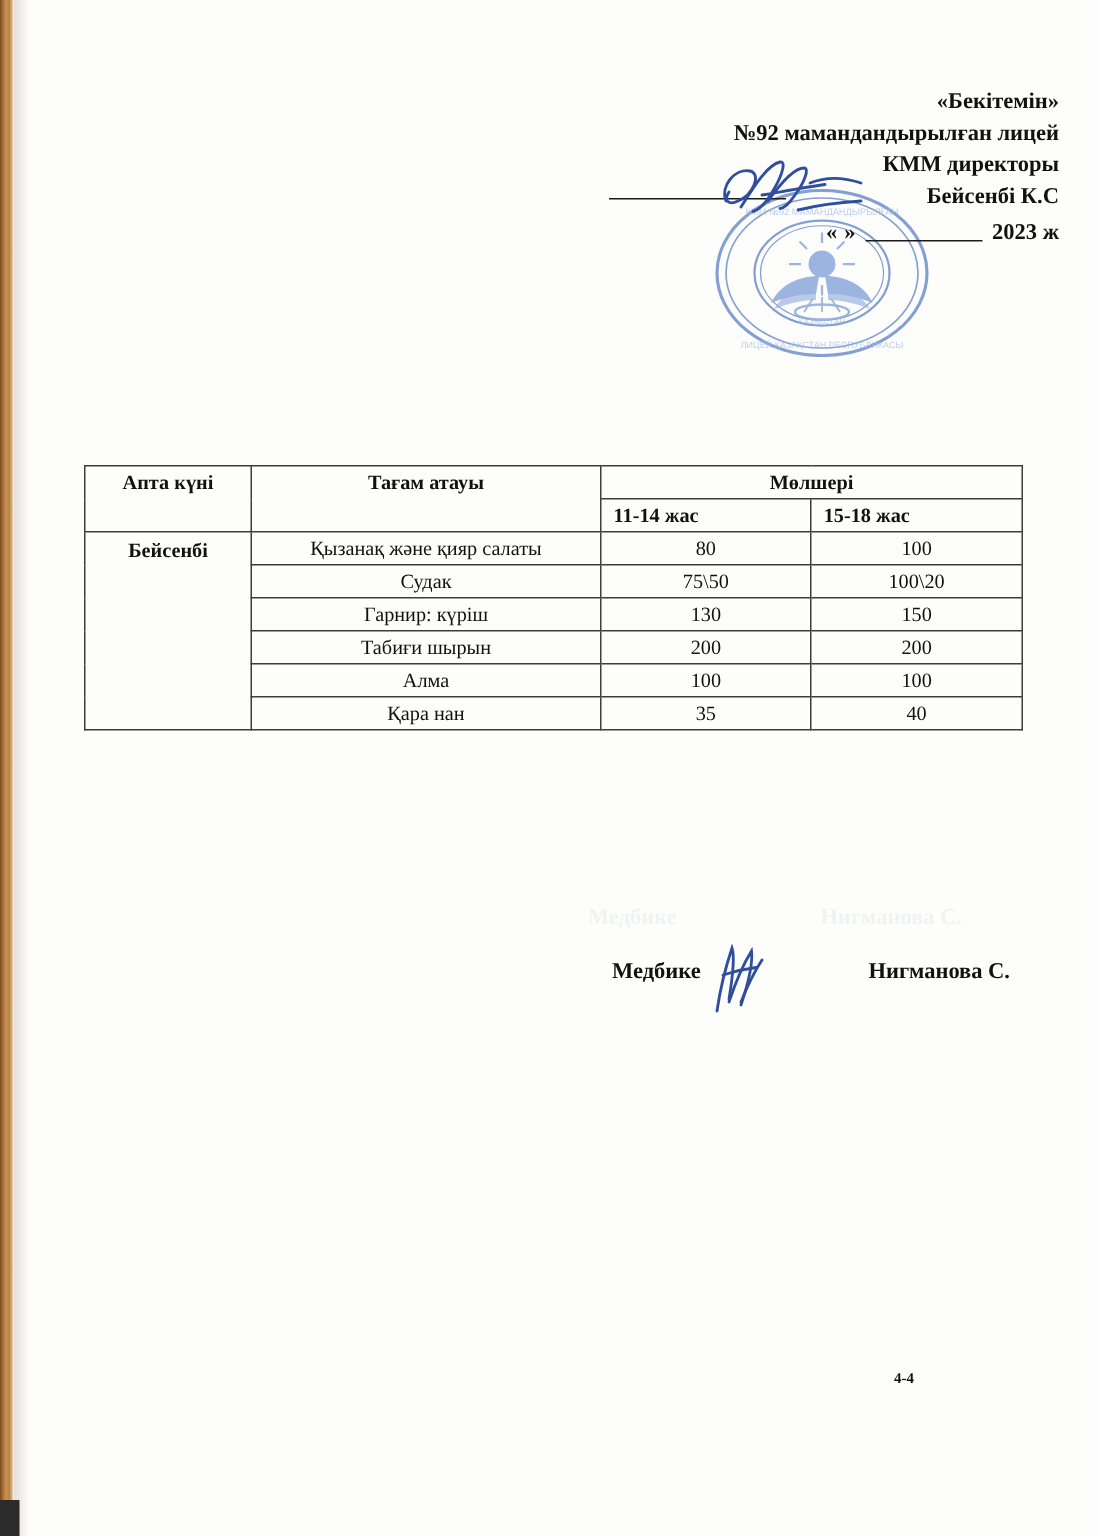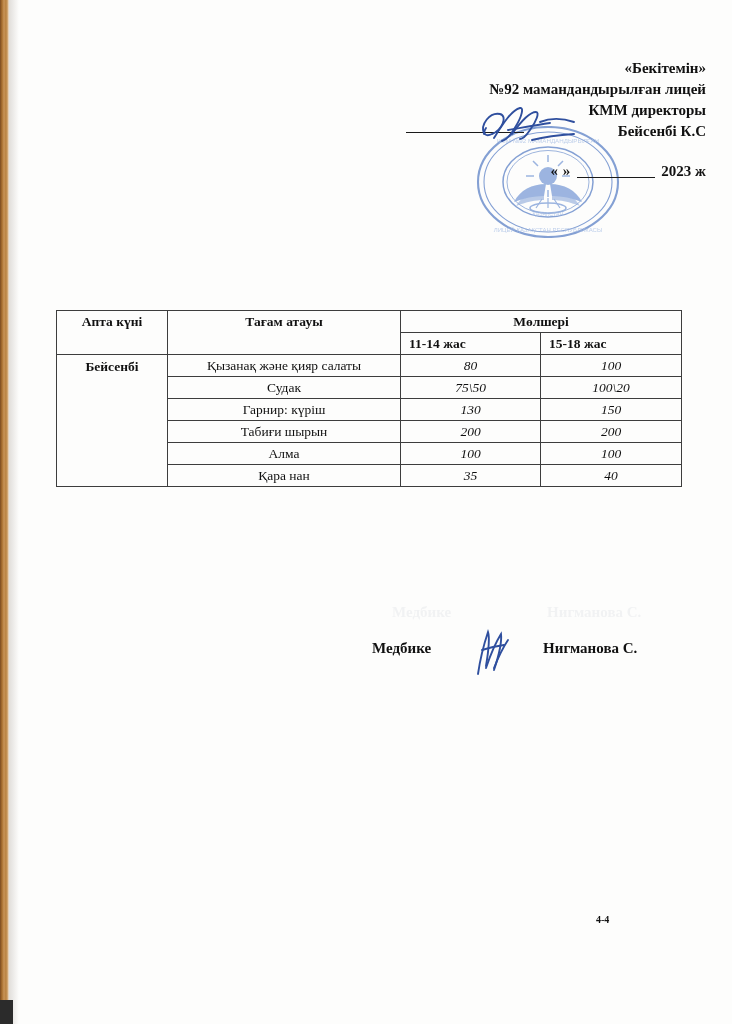--- a/index.html
+++ b/index.html
@@ -53,21 +53,21 @@
     text-align: right;
     font-weight: bold;
     font-size: 15px;
     line-height: 21px;
     z-index: 3;
   }
   .approval .ln { display: block; white-space: nowrap; }
 
   .date-line {
     display: block;
-    margin-top: 19px;
+    margin-top: 3px;
     white-space: nowrap;
   }
   .date-line .q { letter-spacing: 1px; }
   .date-line .rule {
     display: inline-block;
     width: 78px;
     border-bottom: 1.4px solid #1a1a1a;
     margin: 0 6px -2px 6px;
     height: 1px;
   }
@@ -140,30 +140,30 @@
   th.col-day    { width: 104px; }
   th.col-dish   { width: 243px; }
   th.col-amount { }
   td.cell-day {
     font-weight: bold;
     text-align: center;
     vertical-align: top;
     padding-top: 3px;
   }
   td.cell-dish  { }
-  td.cell-qty   { width: 140px; font-style: italic; }
+  td.cell-qty   { width: 140px; }
   th.sub-age {
     text-align: left;
     padding-left: 8px;
   }
 
   
   .nurse-row {
     position: absolute;
-    left: 372px;
+    left: 408px;
     top: 640px;
     font-size: 15px;
     font-weight: bold;
     z-index: 3;
     white-space: nowrap;
   }
   .nurse-row .gap { display: inline-block; width: 112px; }
 
   .nurse-sign {
     position: absolute;

